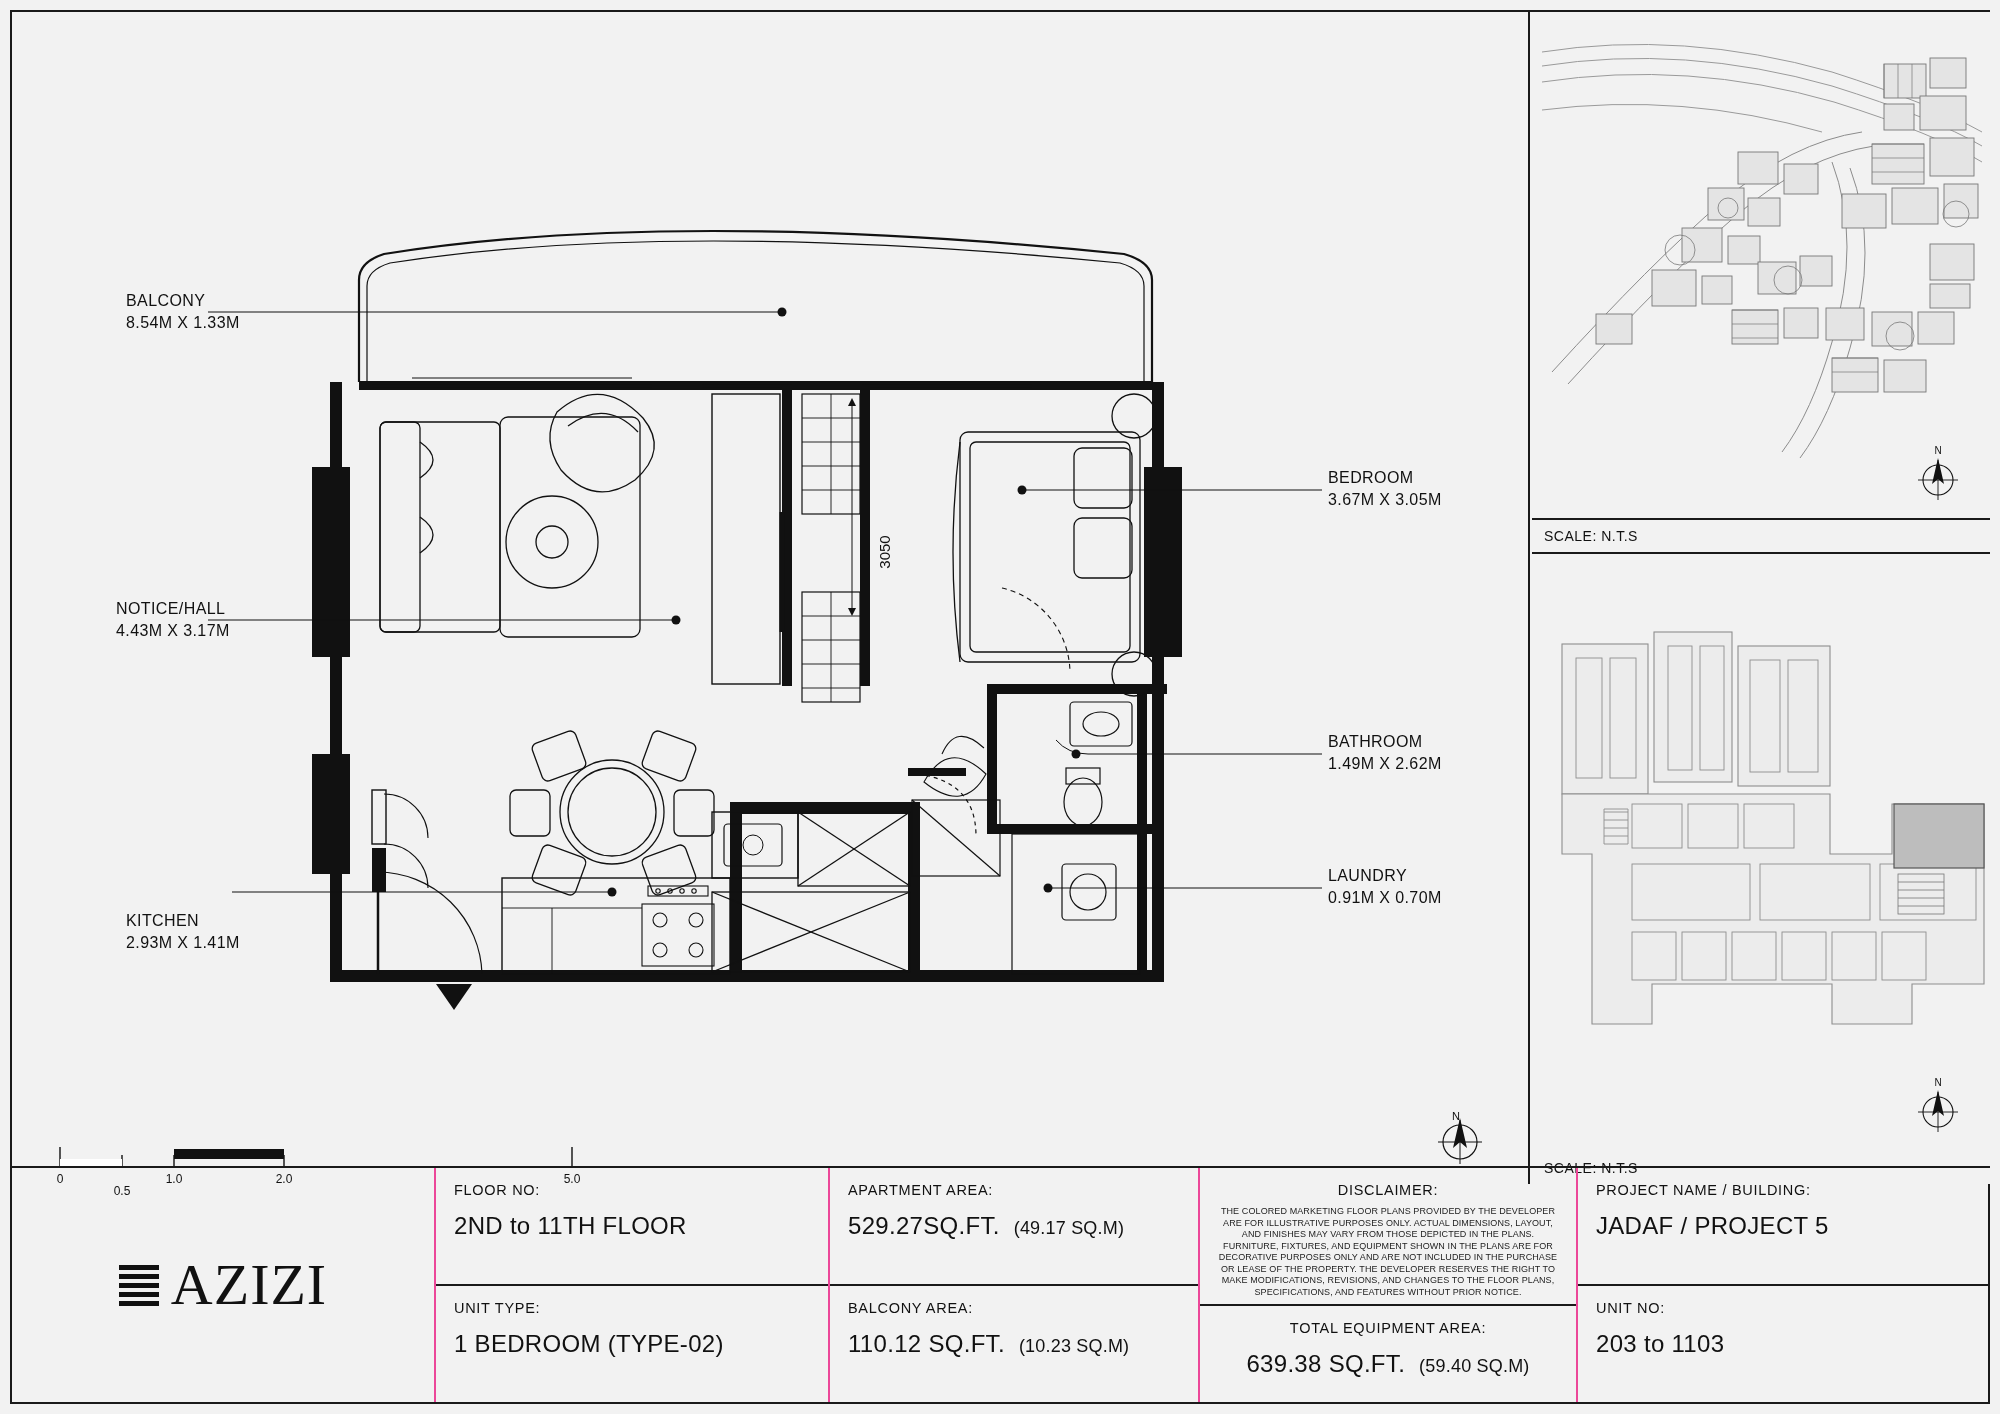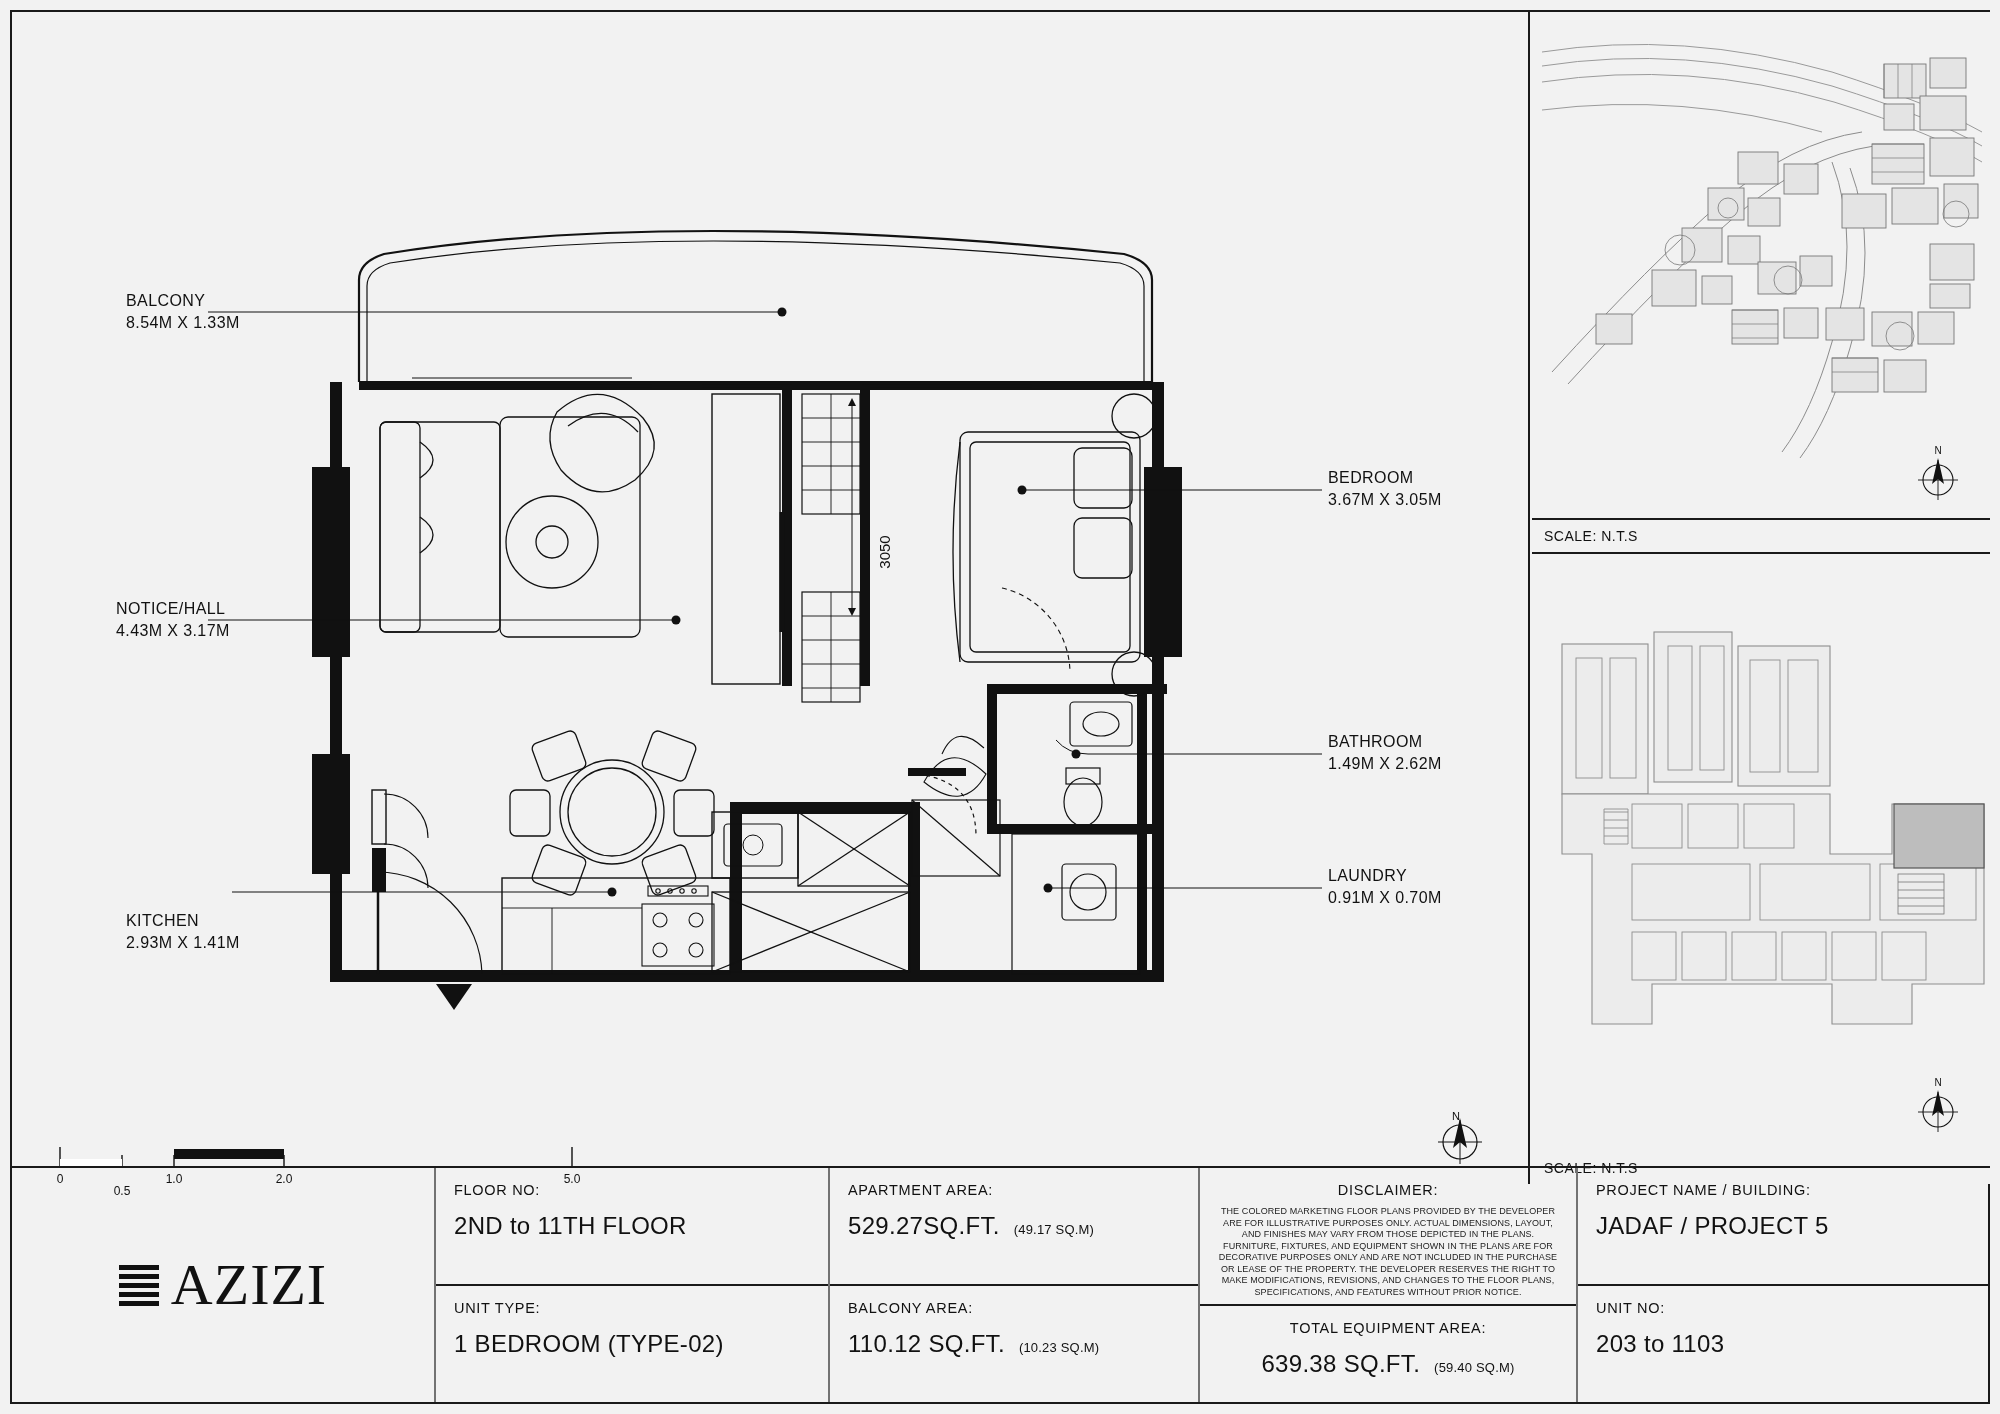--- a/index.html
+++ b/index.html
@@ -17,27 +17,27 @@
   
   #right-col{position:absolute;left:1520px;top:0;width:458px;height:1172px;}
   .right-box{position:relative;box-sizing:border-box;border-bottom:2px solid #1a1a1a;background:#f2f2f2;}
   #ctx-map{height:542px;}
   #site-plan{height:630px;border-bottom:none;}
   .scale-note{position:absolute;left:12px;bottom:8px;font-size:14px;letter-spacing:.5px;}
   .scale-sep{position:absolute;left:0;right:0;bottom:32px;height:2px;background:#1a1a1a;}
 
   
   #title-block{position:absolute;left:0;bottom:0;width:1978px;height:236px;border-top:2px solid #1a1a1a;box-sizing:border-box;display:flex;}
-  .tb-col{box-sizing:border-box;border-right:2px solid #737373;display:flex;flex-direction:column;}
+  .tb-col{box-sizing:border-box;border-right:2px solid #ec4899;display:flex;flex-direction:column;}
   .tb-col:last-child{border-right:none;}
   .tb-cell{box-sizing:border-box;padding:14px 18px 10px 18px;flex:1;display:flex;flex-direction:column;justify-content:flex-start;}
   .tb-cell.top{border-bottom:2px solid #1a1a1a;}
   .tb-head{font-size:14.5px;letter-spacing:.7px;margin-bottom:14px;}
   .tb-val{font-size:24px;letter-spacing:.3px;}
-  .tb-val .sub{font-size:13px;letter-spacing:.2px;margin-left:14px;}
+  .tb-val .sub{font-size:18px;letter-spacing:.2px;margin-left:14px;}
 
   #logo-col{width:424px;align-items:center;justify-content:center;flex-direction:row;}
   .logo-wrap{display:flex;align-items:center;gap:12px;}
   .logo-bars{display:flex;flex-direction:column;gap:4px;}
   .logo-bars i{display:block;width:40px;height:5px;background:#111;}
   .logo-text{font-family:"Liberation Serif", serif;font-size:58px;letter-spacing:1px;color:#111;line-height:1;}
 
   #floor-col{width:394px;}
   #area-col{width:370px;}
   #disc-col{width:378px;text-align:center;}

